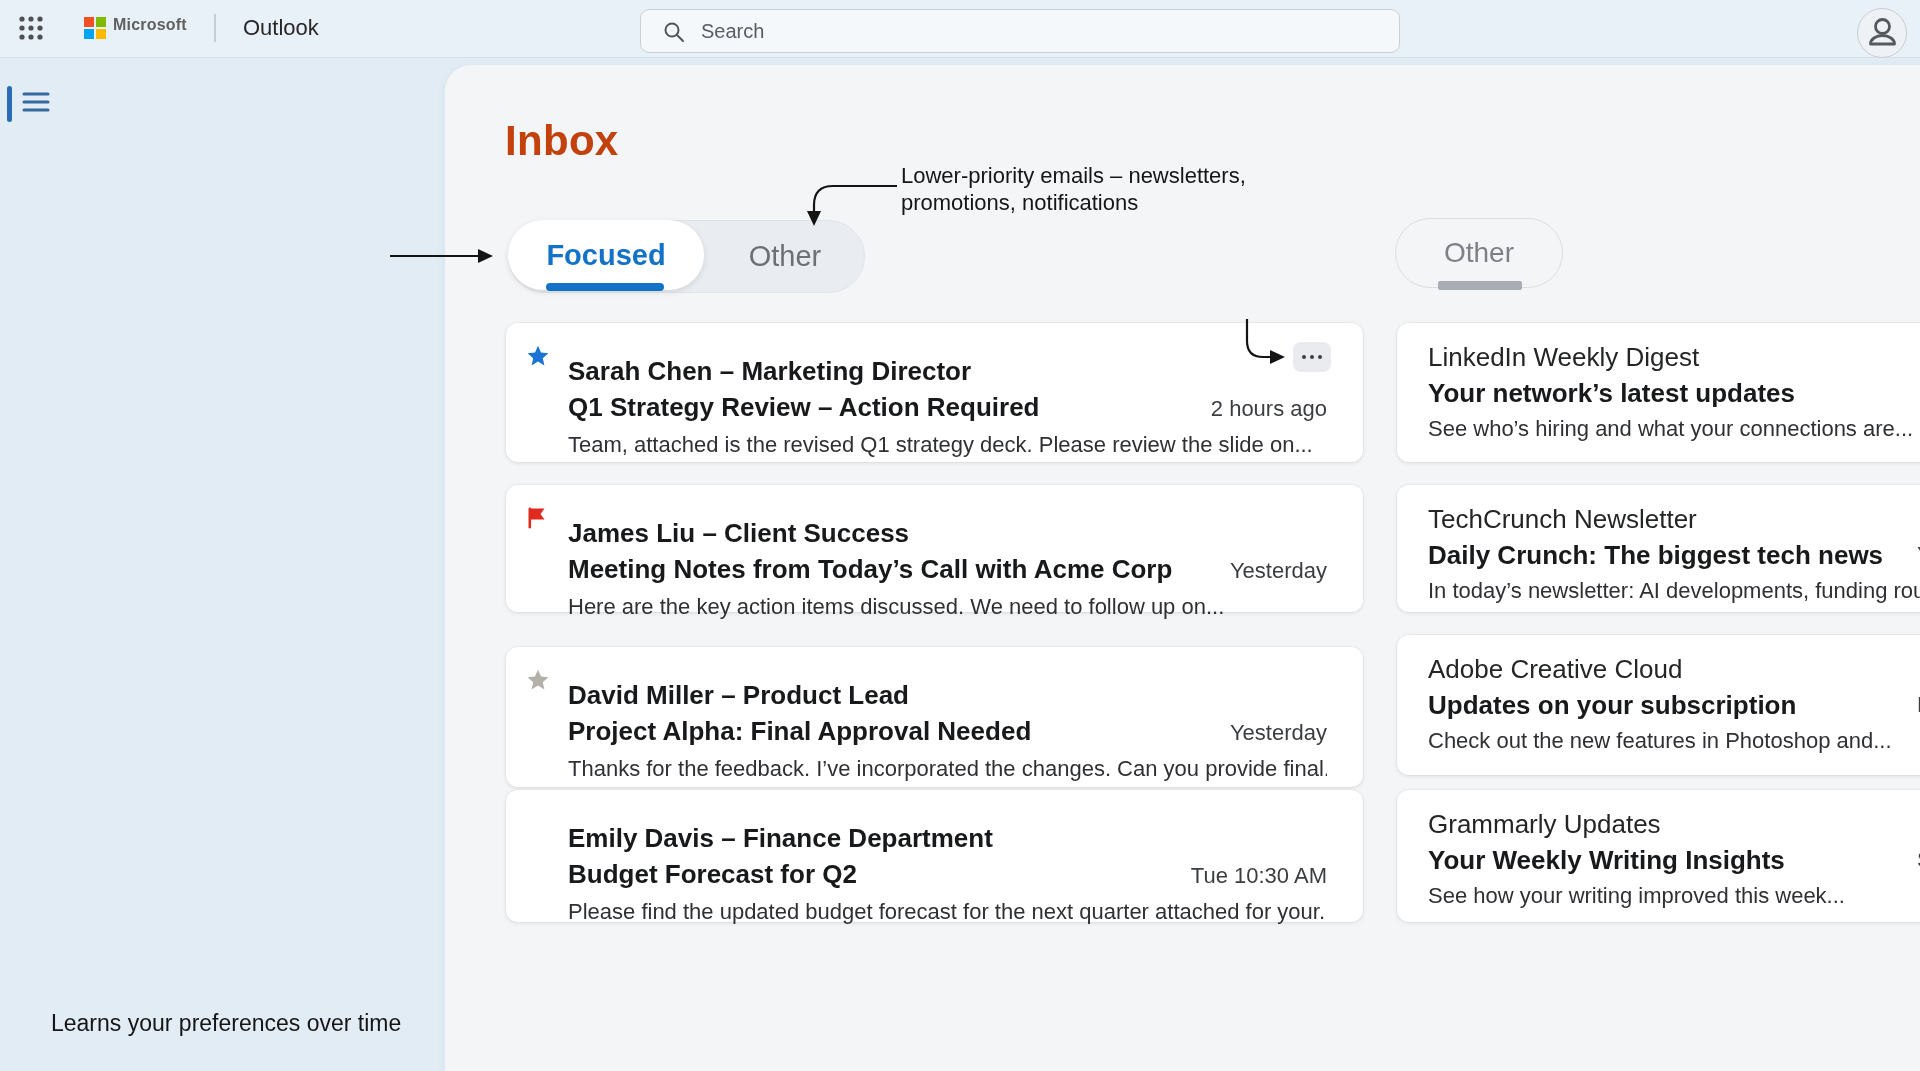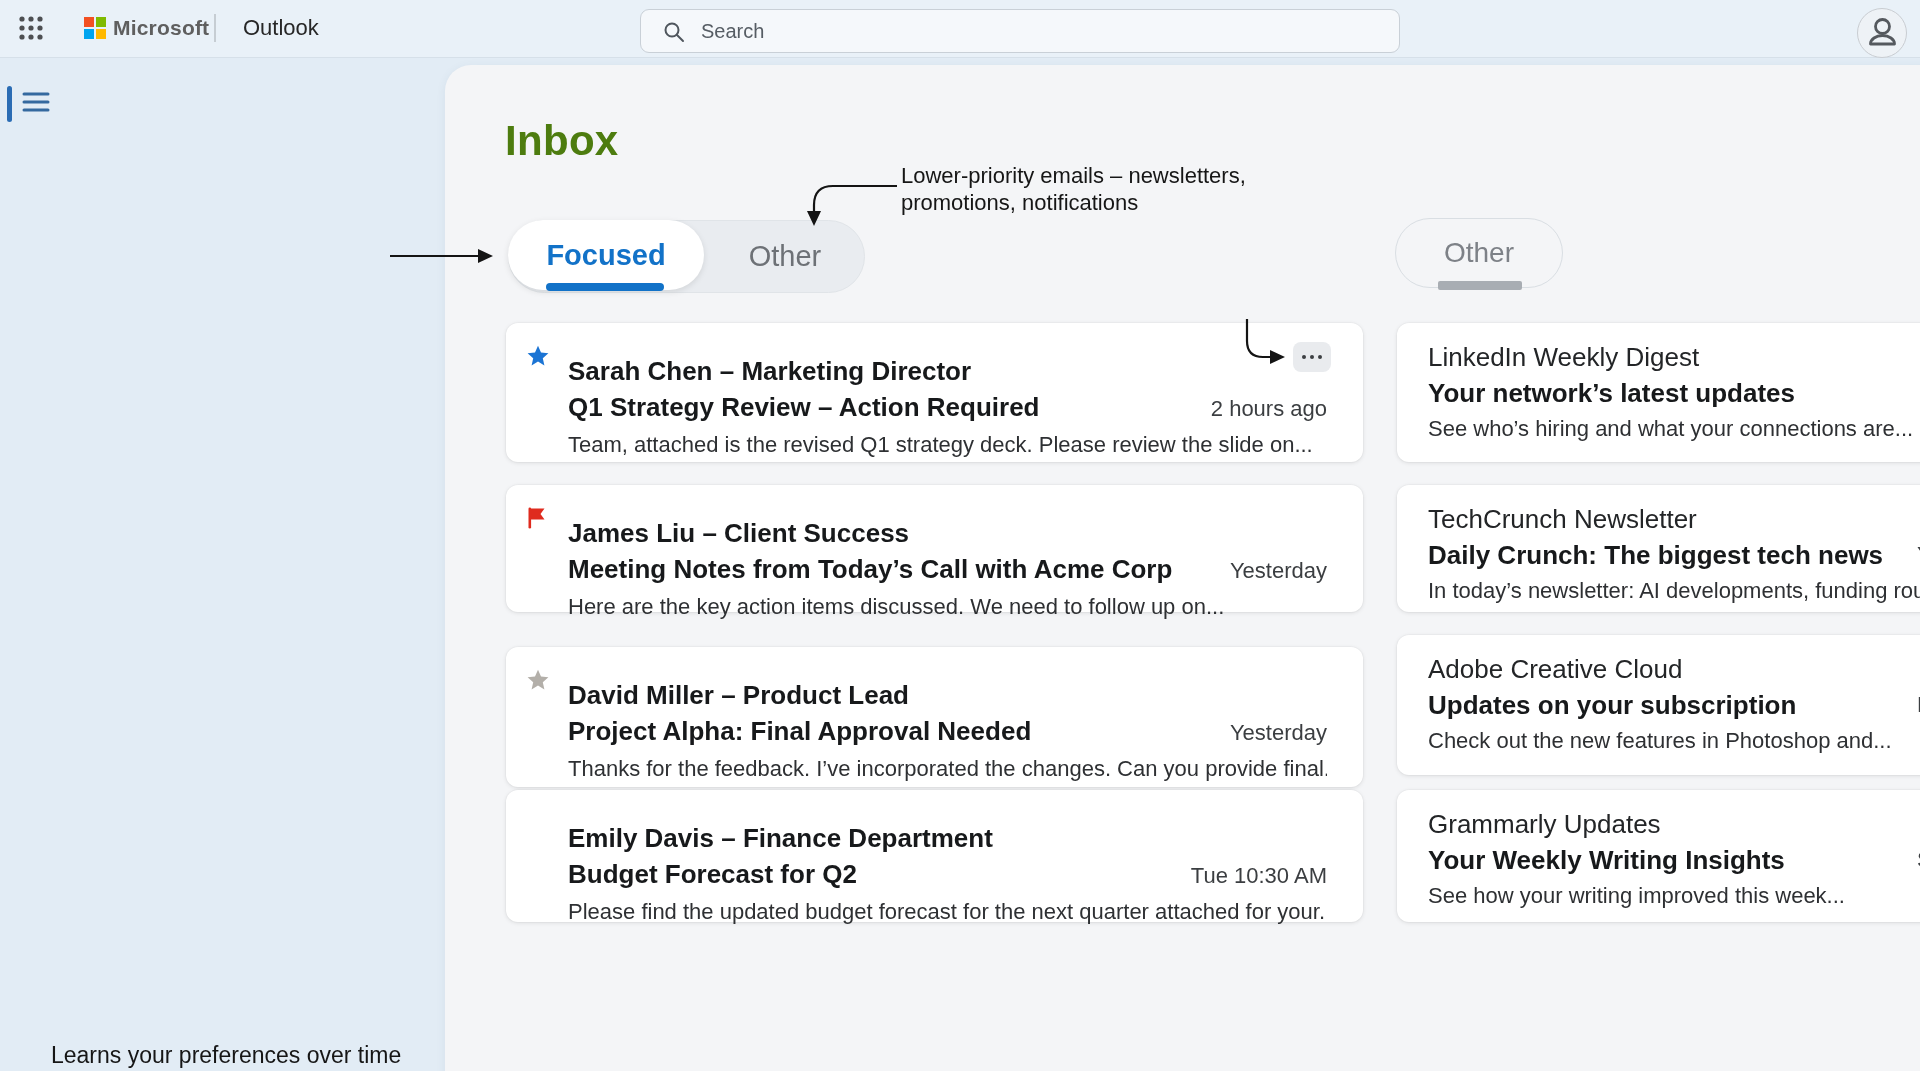--- a/index.html
+++ b/index.html
@@ -4,48 +4,48 @@
 <style>
   html,body{margin:0;padding:0;}
   .stage{position:relative;width:1920px;height:1071px;overflow:hidden;
     background:#e2ecf5;font-family:"Liberation Sans","DejaVu Sans",sans-serif;color:#1a1a1a;}
 
   
   .topbar{position:absolute;left:0;top:0;width:1920px;height:57px;background:#e9f1f8;border-bottom:1px solid #d6e0e9;}
   .waffle-btn{position:absolute;left:14px;top:12px;width:34px;height:34px;border:none;background:transparent;cursor:pointer;padding:0;}
   .ms-logo{position:absolute;left:84px;top:17px;width:23px;height:23px;}
   .ms-logo i{position:absolute;width:10px;height:10px;}
-  .ms-brand{position:absolute;left:113px;top:16px;font-size:21px;font-weight:bold;color:#5f5f5f;letter-spacing:.2px;}
+  .ms-brand{position:absolute;left:113px;top:16px;font-size:16px;font-weight:bold;color:#5f5f5f;letter-spacing:.2px;}
   .top-divider{position:absolute;left:214px;top:14px;width:2px;height:28px;background:#c6cdd3;}
   .app-name{position:absolute;left:231px;top:15px;font-size:22px;color:#272727;margin-left:12px;}
   .searchbox{position:absolute;left:640px;top:9px;width:760px;height:44px;background:#f5f8fb;
     border:1.5px solid #c9d0d7;border-radius:9px;box-sizing:border-box;}
   .searchbox svg{position:absolute;left:22px;top:11px;}
   .searchbox input{position:absolute;left:58px;top:2px;width:560px;height:36px;border:none;background:transparent;
     outline:none;font-size:20px;color:#4d545b;font-family:inherit;}
   .searchbox input::placeholder{color:#565d64;opacity:1;}
   .account-btn{position:absolute;left:1857px;top:8px;width:50px;height:50px;border-radius:50%;
     border:1.5px solid #c9cdd2;background:#eef2f6;cursor:pointer;padding:0;box-sizing:border-box;}
 
   
   .accent-bar{position:absolute;left:7px;top:86px;width:5px;height:36px;border-radius:3px;background:#2a6cb4;}
   .menu-btn{position:absolute;left:19px;top:88px;width:34px;height:30px;border:none;background:transparent;cursor:pointer;padding:0;}
 
   
   .note{position:absolute;font-size:22px;line-height:27px;color:#161616;white-space:pre-line;z-index:30;}
   .note-focused{left:143px;top:226px;font-size:23px;line-height:27px;}
   .note-other{left:901px;top:162px;}
   .note-rightclick{left:1180px;top:234px;}
-  .note-learns{left:51px;top:1010px;font-size:23px;margin-top:32px;}
+  .note-learns{left:51px;top:1010px;font-size:23px;}
   .arrows{position:absolute;left:0;top:0;z-index:29;pointer-events:none;}
 
   
   .panel{position:absolute;left:445px;top:65px;width:1500px;height:1030px;background:#f4f5f7;
     border-top-left-radius:26px;box-shadow:0 2px 10px rgba(70,90,110,.08);}
-  .page-title{position:absolute;left:60px;top:52px;font-size:42px;font-weight:bold;color:#4d7c0f;letter-spacing:.3px;}
+  .page-title{position:absolute;left:60px;top:52px;font-size:42px;font-weight:bold;color:#c2410c;letter-spacing:.3px;}
 
   
   .tabs{position:absolute;left:63px;top:155px;width:357px;height:73px;background:#e9ecf0;
     border:1px solid #e0e4e8;border-radius:37px;box-sizing:border-box;}
   .tab-focused{position:absolute;left:-1px;top:-1px;width:196px;height:70px;background:#ffffff;border-radius:37px;
     border:none;cursor:pointer;box-shadow:0 2px 6px rgba(0,0,0,.10);font-family:inherit;
     font-size:29px;font-weight:bold;color:#1272c8;}
   .tab-focused-underline{position:absolute;left:37px;top:62px;width:118px;height:8px;border-radius:4px;background:#1272c8;}
   .tab-other{position:absolute;left:195px;top:0;width:162px;height:71px;background:transparent;border:none;cursor:pointer;
     font-family:inherit;font-size:29px;color:#6d7176;}

